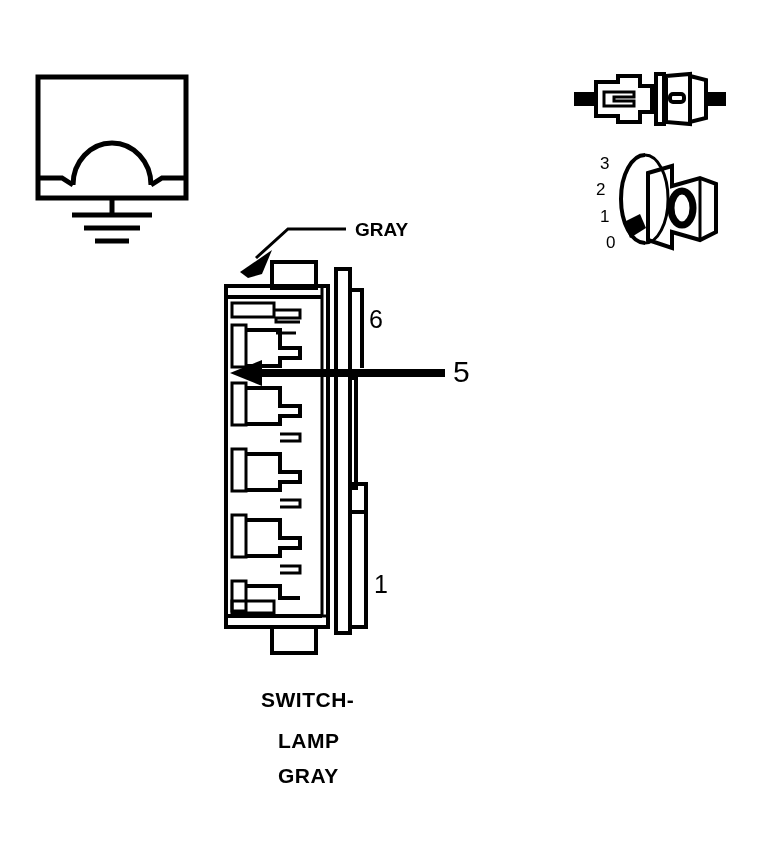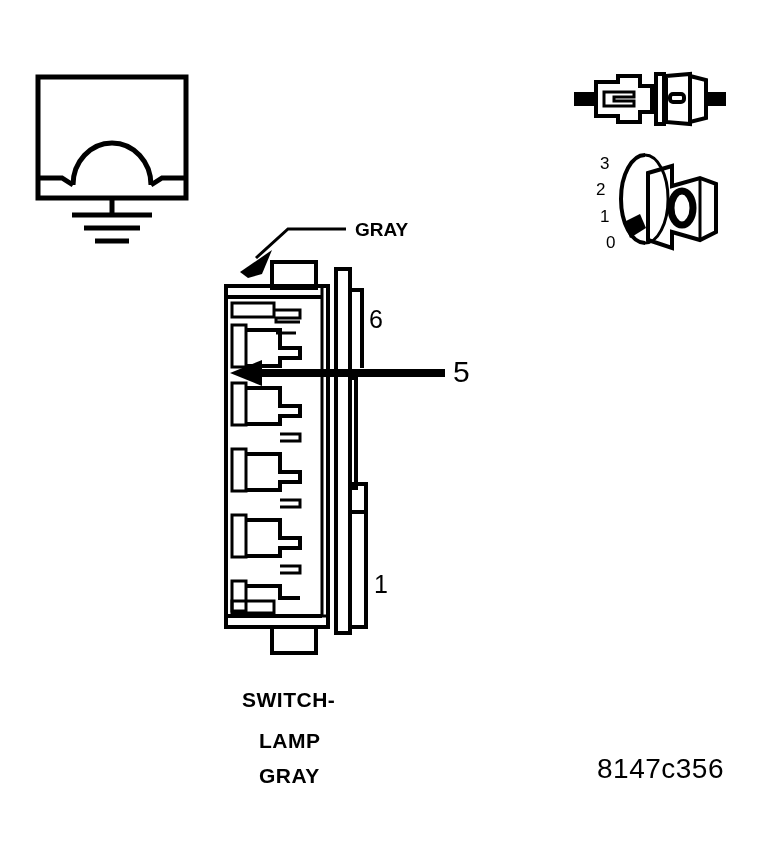--- a/index.html
+++ b/index.html
@@ -49,20 +49,21 @@
   .lbl-term1 {
     font-size: 25px;
     font-weight: 400;
     left: 374px;
     top: 572px;
   }
   .lbl-name {
     font-size: 21px;
     font-weight: bold;
     letter-spacing: 0.5px;
+    margin-left: 19px;
   }
   .lbl-name-1 { left: 242px; top: 689px; }
   .lbl-name-2 { left: 259px; top: 730px; }
   .lbl-name-3 { left: 259px; top: 765px; }
   .lbl-code {
     font-size: 28px;
     font-weight: 400;
     left: 597px;
     top: 755px;
     letter-spacing: 0.5px;
@@ -209,20 +210,19 @@
   <div class="lbl lbl-term6">6</div>
 
   <div class="lbl lbl-term5">5</div>
 
   <div class="lbl lbl-term1">1</div>
 
   <div class="lbl lbl-name lbl-name-1">SWITCH-</div>
   <div class="lbl lbl-name lbl-name-2">LAMP</div>
   <div class="lbl lbl-name lbl-name-3">GRAY</div>
 
-  <div class="lbl lbl-code">8147c356</div>
 
   <div class="lbl lbl-det det-3">3</div>
   <div class="lbl lbl-det det-2">2</div>
   <div class="lbl lbl-det det-1">1</div>
   <div class="lbl lbl-det det-0">0</div>
 
 </div>
 
 </body></html>

